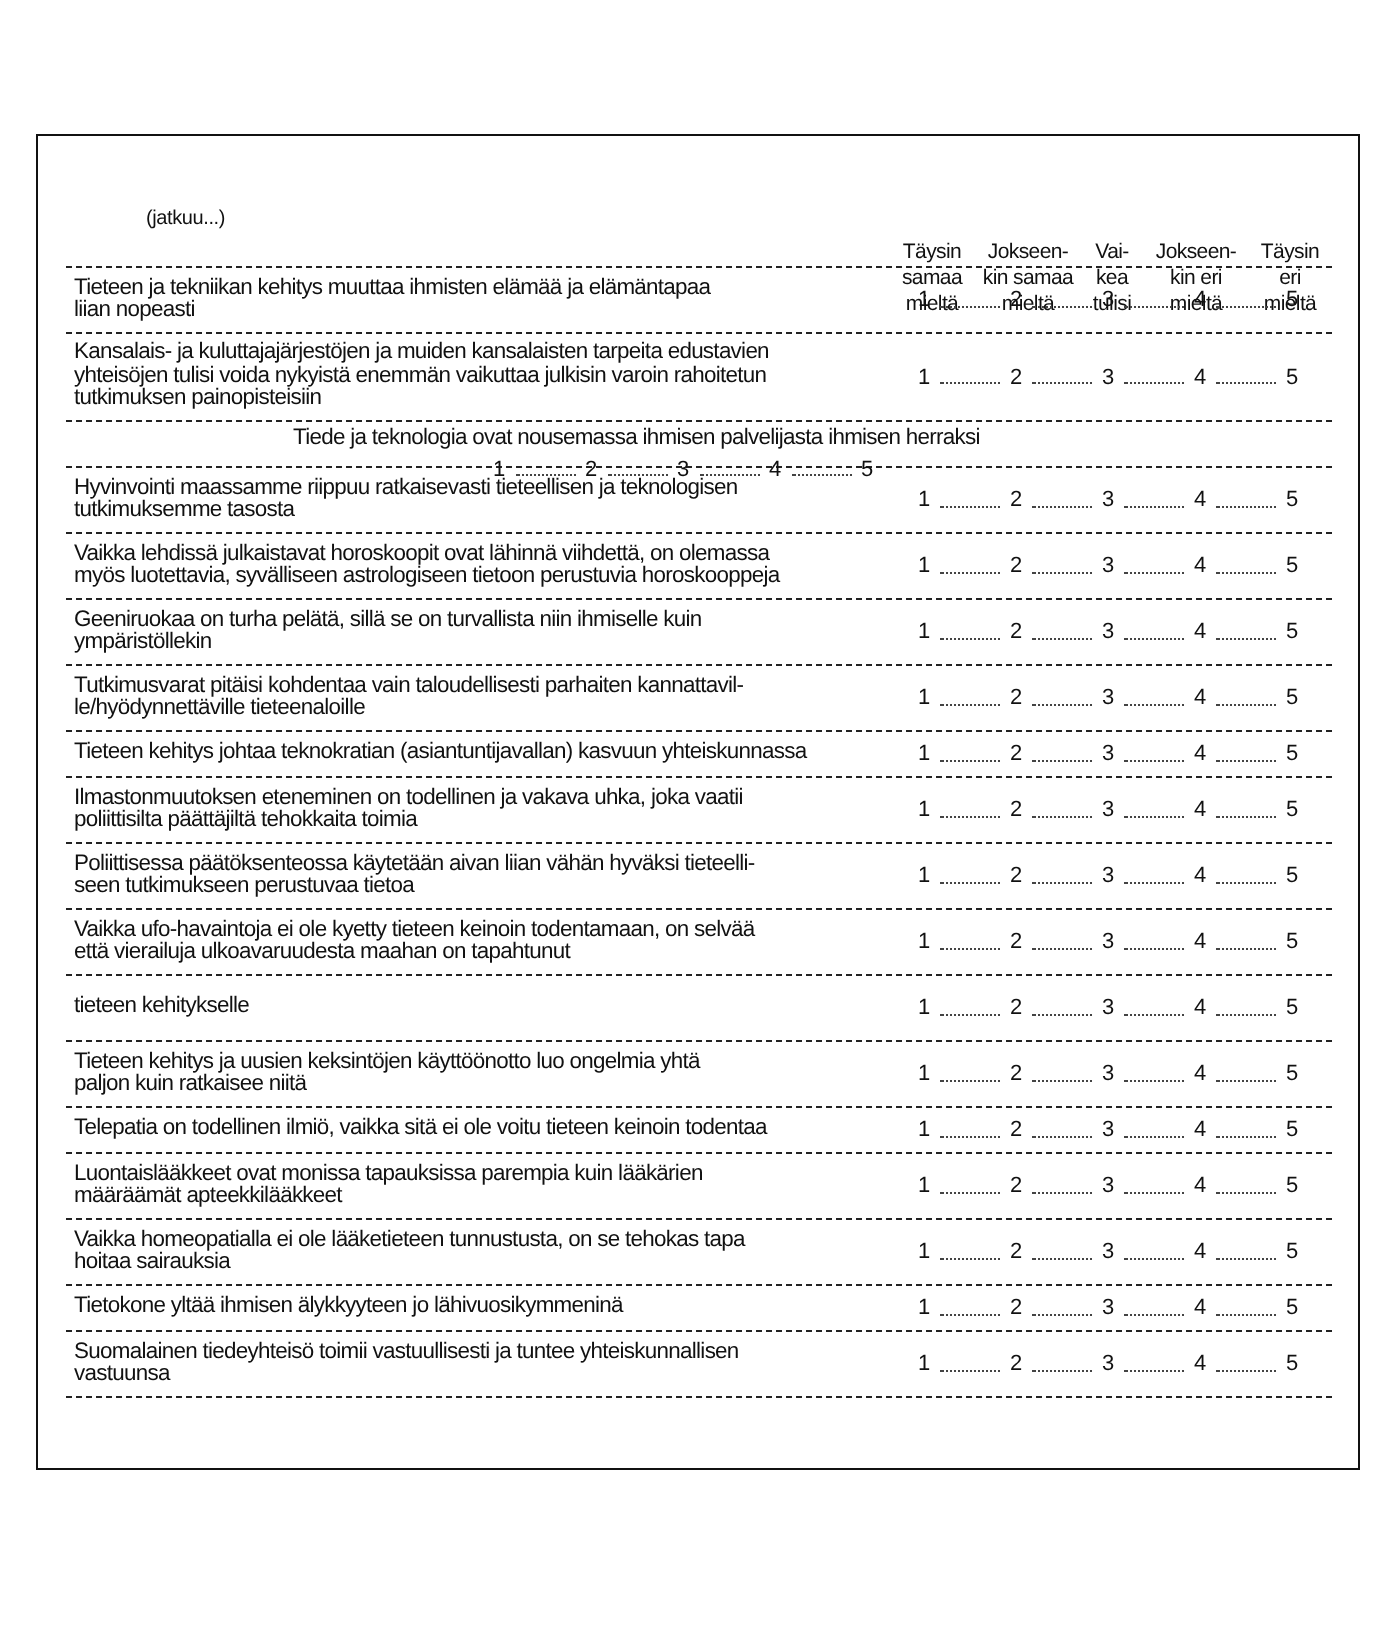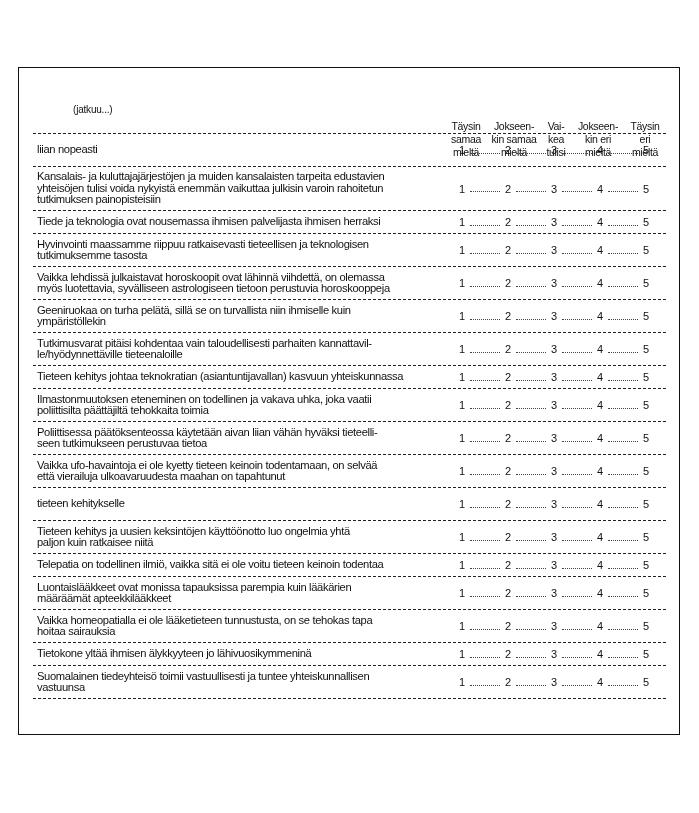--- a/index.html
+++ b/index.html
@@ -47,20 +47,21 @@
     <div class="scale-head sh4">Täysin
 eri
 mieltä</div>
   </div>
 </div>
 
 <div class="table" id="stmt-table">
     <div class="rule"></div>
     <div class="row" style="height: 32px;">
       <div class="stmt">
+        <div>Tieteen ja tekniikan kehitys muuttaa ihmisten elämää ja elämäntapaa</div>
         <div>liian nopeasti</div>
       </div>
       <div class="scale">
         <span class="num">1</span>
         <span class="dots"></span>
         <span class="num">2</span>
         <span class="dots"></span>
         <span class="num">3</span>
         <span class="dots"></span>
         <span class="num">4</span>
@@ -81,21 +82,21 @@
         <span class="num">2</span>
         <span class="dots"></span>
         <span class="num">3</span>
         <span class="dots"></span>
         <span class="num">4</span>
         <span class="dots"></span>
         <span class="num">5</span>
       </div>
     </div>
     <div class="rule"></div>
-    <div class="row" style="height: 22px;">
+    <div class="row" style="height: 22px; flex-direction: column;">
       <div class="stmt">
         <div>Tiede ja teknologia ovat nousemassa ihmisen palvelijasta ihmisen herraksi</div>
       </div>
       <div class="scale">
         <span class="num">1</span>
         <span class="dots"></span>
         <span class="num">2</span>
         <span class="dots"></span>
         <span class="num">3</span>
         <span class="dots"></span>

